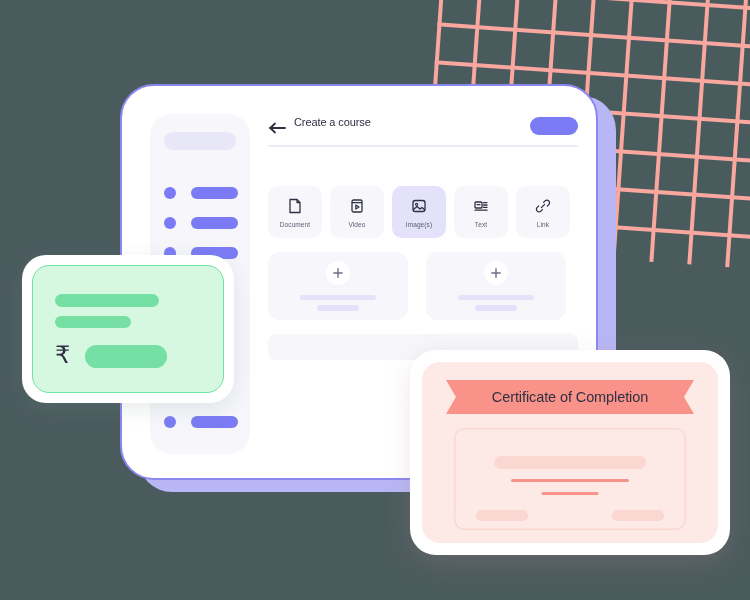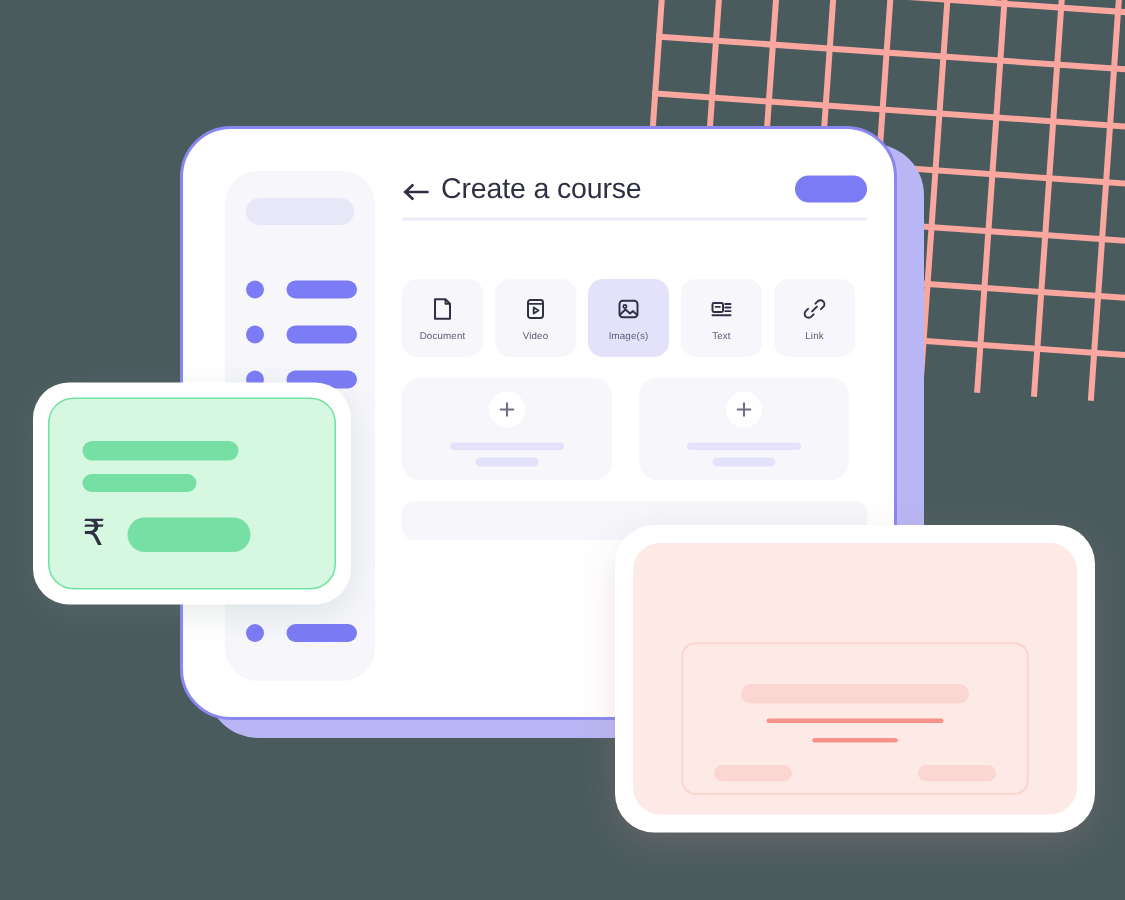--- a/index.html
+++ b/index.html
@@ -119,21 +119,21 @@
     position: absolute;
     left: 0;
     top: 4px;
     width: 20px;
     height: 16px;
   }
   #page-title {
     position: absolute;
     left: 26px;
     top: 0;
-    font-size: 19px;
+    font-size: 11px;
     color: #2f3043;
     letter-spacing: -0.1px;
     white-space: nowrap;
   }
   #topbar-action {
     position: absolute;
     right: 0;
     top: 1px;
     width: 48px;
     height: 18px;
@@ -570,20 +570,26 @@
       <span id="payment-line-1"></span>
       <span id="payment-line-2"></span>
       <span id="payment-currency">₹</span>
       <span id="payment-amount-bar"></span>
     </div>
   </div>
 
   <div id="certificate-card">
     <div id="certificate-inner">
 
+      <div id="certificate-ribbon">
+        <svg width="248" height="34" viewBox="0 0 248 34" fill="none">
+          <path d="M0 0 H248 L238 17 L248 34 H0 L10 17 Z" fill="#f99288"></path>
+        </svg>
+        <div id="certificate-title">Certificate of Completion</div>
+      </div>
 
       <div id="certificate-frame">
         <svg width="232" height="102" viewBox="0 0 232 102" fill="none" style="position:absolute;left:0;top:0;">
           <path d="M10 0.8 H222 A9 9 0 0 1 231.2 10 V92 A9 9 0 0 1 222 101.2
                    H10 A9 9 0 0 1 0.8 92 V10 A9 9 0 0 1 10 0.8 Z" stroke="#fbd7d1" stroke-width="1.5" fill="none"></path>
         </svg>
         <span id="cert-bar-top"></span>
         <span id="cert-rule-1"></span>
         <span id="cert-rule-2"></span>
         <span id="cert-seal-left"></span>

